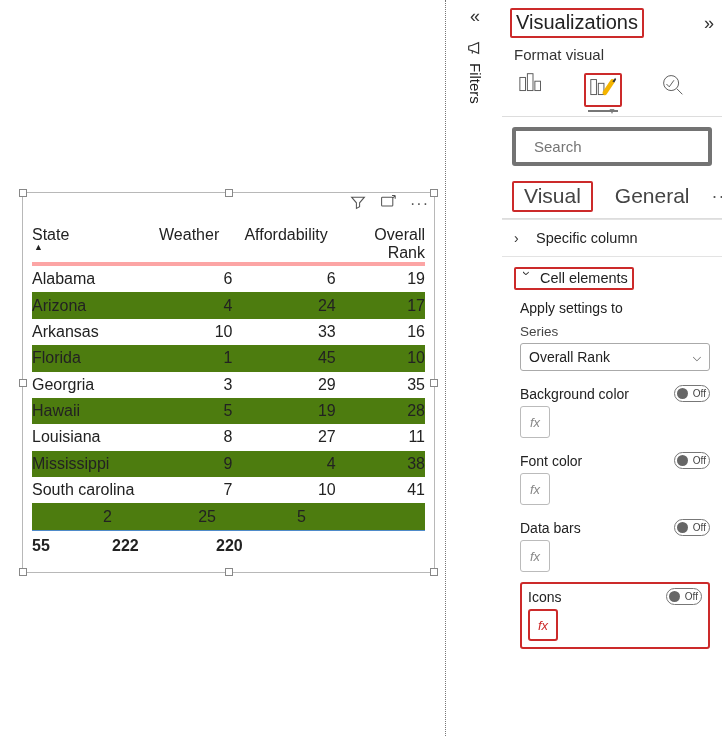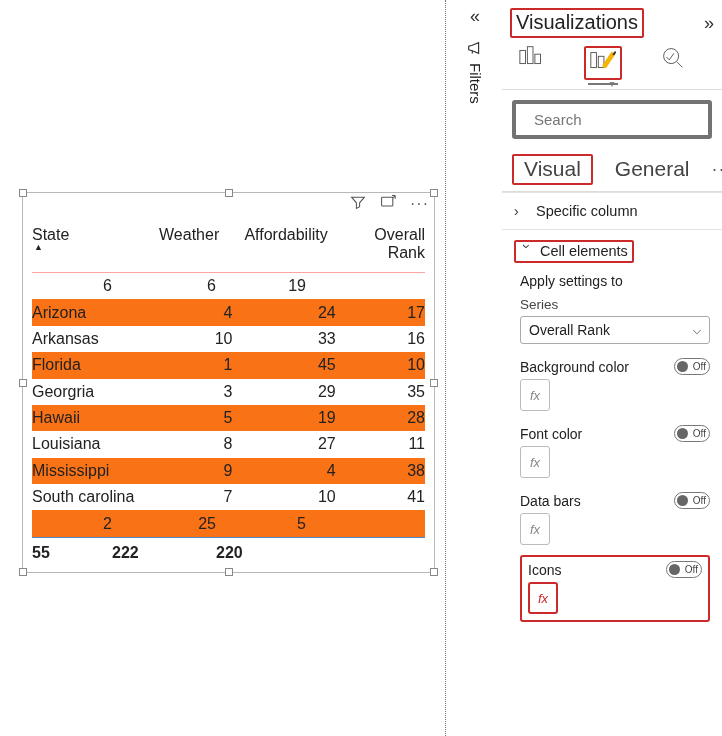--- a/index.html
+++ b/index.html
@@ -15,29 +15,29 @@
   .handle.tl { left: -4px; top: -4px; } .handle.tr { right: -4px; top: -4px; }
   .handle.bl { left: -4px; bottom: -4px; } .handle.br { right: -4px; bottom: -4px; }
   .handle.tm { left: 50%; top: -4px; margin-left:-4px; } .handle.bm { left:50%; bottom:-4px; margin-left:-4px;}
   .handle.ml { left:-4px; top:50%; margin-top:-4px;} .handle.mr { right:-4px; top:50%; margin-top:-4px;}
 
   .visual-toolbar { position: absolute; right: 6px; top: 2px; display: flex; gap: 14px; align-items:center; color:#555; }
   .vt-icon svg { width: 16px; height: 16px; stroke:#555; fill:none; stroke-width:1.3; }
   .vt-ell { font-size: 16px; letter-spacing: 1px; color:#555; line-height:1; }
 
   .tbl { position: absolute; left: 10px; top: 34px; right: 10px; font-size: 16px; color:#222; }
-  .tbl-head { display:flex; border-bottom: 1px solid #fca5a5; padding-bottom:10px;gap:25px; }
+  .tbl-head { display:flex; border-bottom: 4px solid #fca5a5; padding-bottom:0;gap:25px; }
   .tbl-head .col, .tbl-row .col { text-align:right; }
   .col.c0 { width: 122px; text-align:left; }
   .col.c1 { width: 80px; }
   .col.c2 { width: 104px; }
   .col.c3 { width: 90px; }
   .sort-caret { font-size: 9px; display:block; margin-top:-2px; margin-left:2px; }
   .tbl-body .tbl-row { display:flex; padding: 4.2px 0 4.2px 0; }
-  .tbl-body .tbl-row.alt { background:#f97316; }
+  .tbl-body .tbl-row.alt { background:#4d7c0f; }
   .tbl-total { display:flex; font-weight:700; border-top:1.5px solid #4f8bc9; padding-top:6px; }
 
   
   .filters-tab { position: absolute; left: 463px; top: 6px; width: 24px; }
   .filters-tab .chev { font-size: 18px; color:#333; text-align:center; }
   .filters-tab .horn svg { width:18px; height:18px; stroke:#333; fill:none; stroke-width:1.3; display:block; margin: 12px auto 6px; }
   .filters-tab .vt { writing-mode: vertical-rl; font-size:15px; color:#222; margin: 0 auto; }
 
   
   .rpane { position: absolute; left: 502px; top: 0; right: 0; bottom: 0; }
@@ -107,20 +107,21 @@
         <div class="col c0">
           <span>State</span>
           <span class="sort-caret">▲</span>
         </div>
         <div class="col c1">Weather</div>
         <div class="col c2">Affordability</div>
         <div class="col c3">Overall Rank</div>
       </div>
       <div class="tbl-body" id="tbl-body">
           <div class="tbl-row">
+            <div class="col c0">Alabama</div>
             <div class="col c1">6</div>
             <div class="col c2">6</div>
             <div class="col c3">19</div>
           </div>
           <div class="tbl-row alt">
             <div class="col c0">Arizona</div>
             <div class="col c1">4</div>
             <div class="col c2">24</div>
             <div class="col c3">17</div>
           </div>
@@ -198,20 +199,21 @@
         <path d="M7 13v3"></path>
       </svg></span>
   <div class="vt">Filters</div>
 </div>
 
 <div class="rpane">
   <div class="rpane-head">
     <span class="red-box"><span class="rpane-title">Visualizations</span></span>
     <span class="expand-r">»</span>
   </div>
+  <div class="sub">Format visual</div>
 
   <div class="tabs3">
     <span class="tabicon"><svg viewBox="0 0 32 26">
           <rect x="2" y="6" width="6" height="14" fill="none" stroke="#555"></rect>
           <rect x="10" y="2" width="6" height="18" fill="none" stroke="#555"></rect>
           <rect x="18" y="10" width="6" height="10" fill="none" stroke="#555"></rect>
         </svg></span>
     <span class="red-box" style="padding:0 2px;"><span class="tabicon active"><svg viewBox="0 0 32 26">
             <rect x="3" y="4" width="6" height="16" fill="none" stroke="#555"></rect>
             <rect x="11" y="8" width="6" height="12" fill="none" stroke="#555"></rect>

